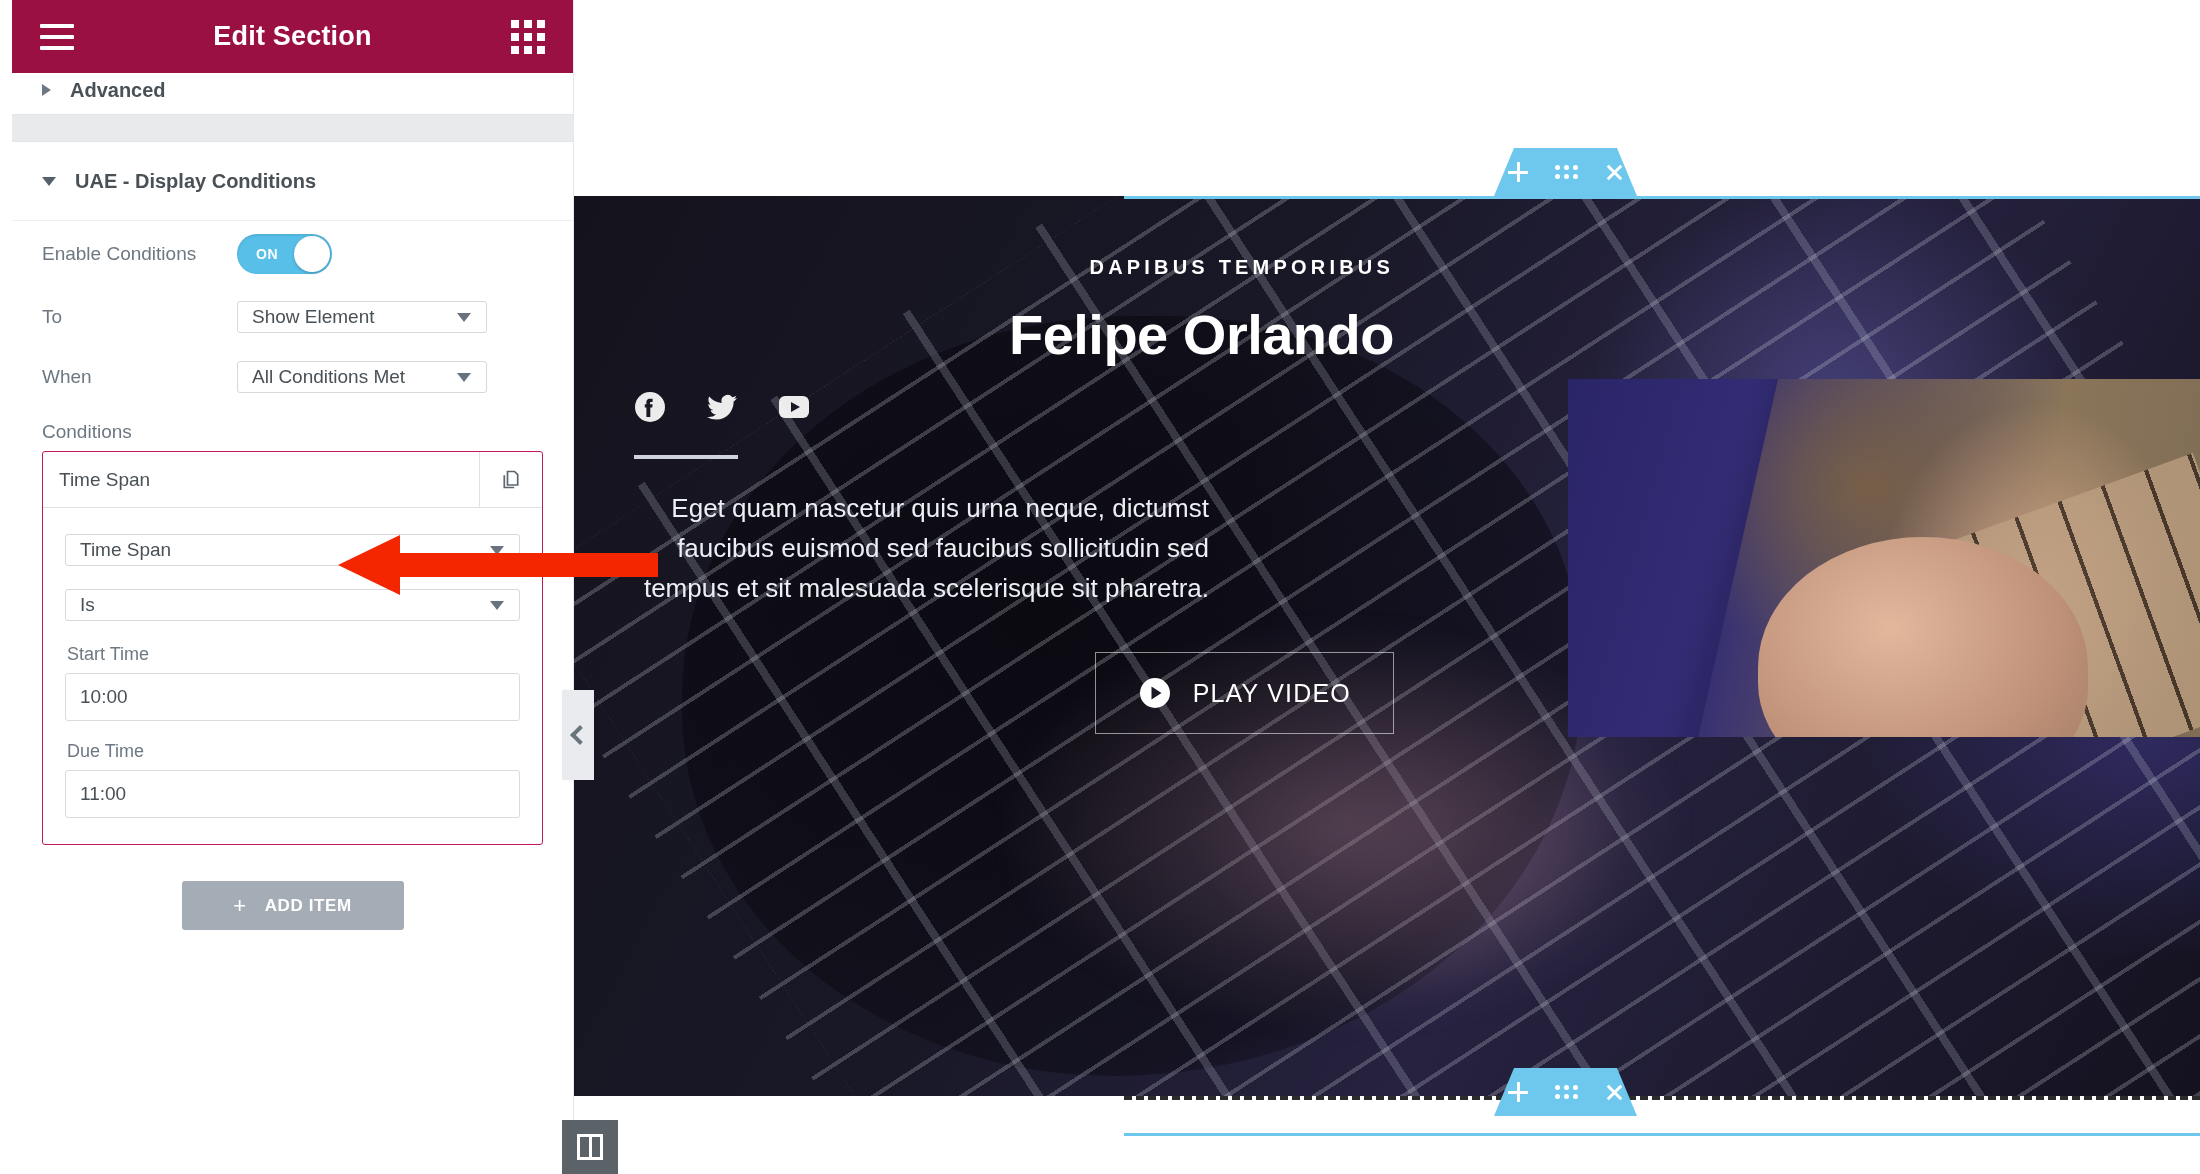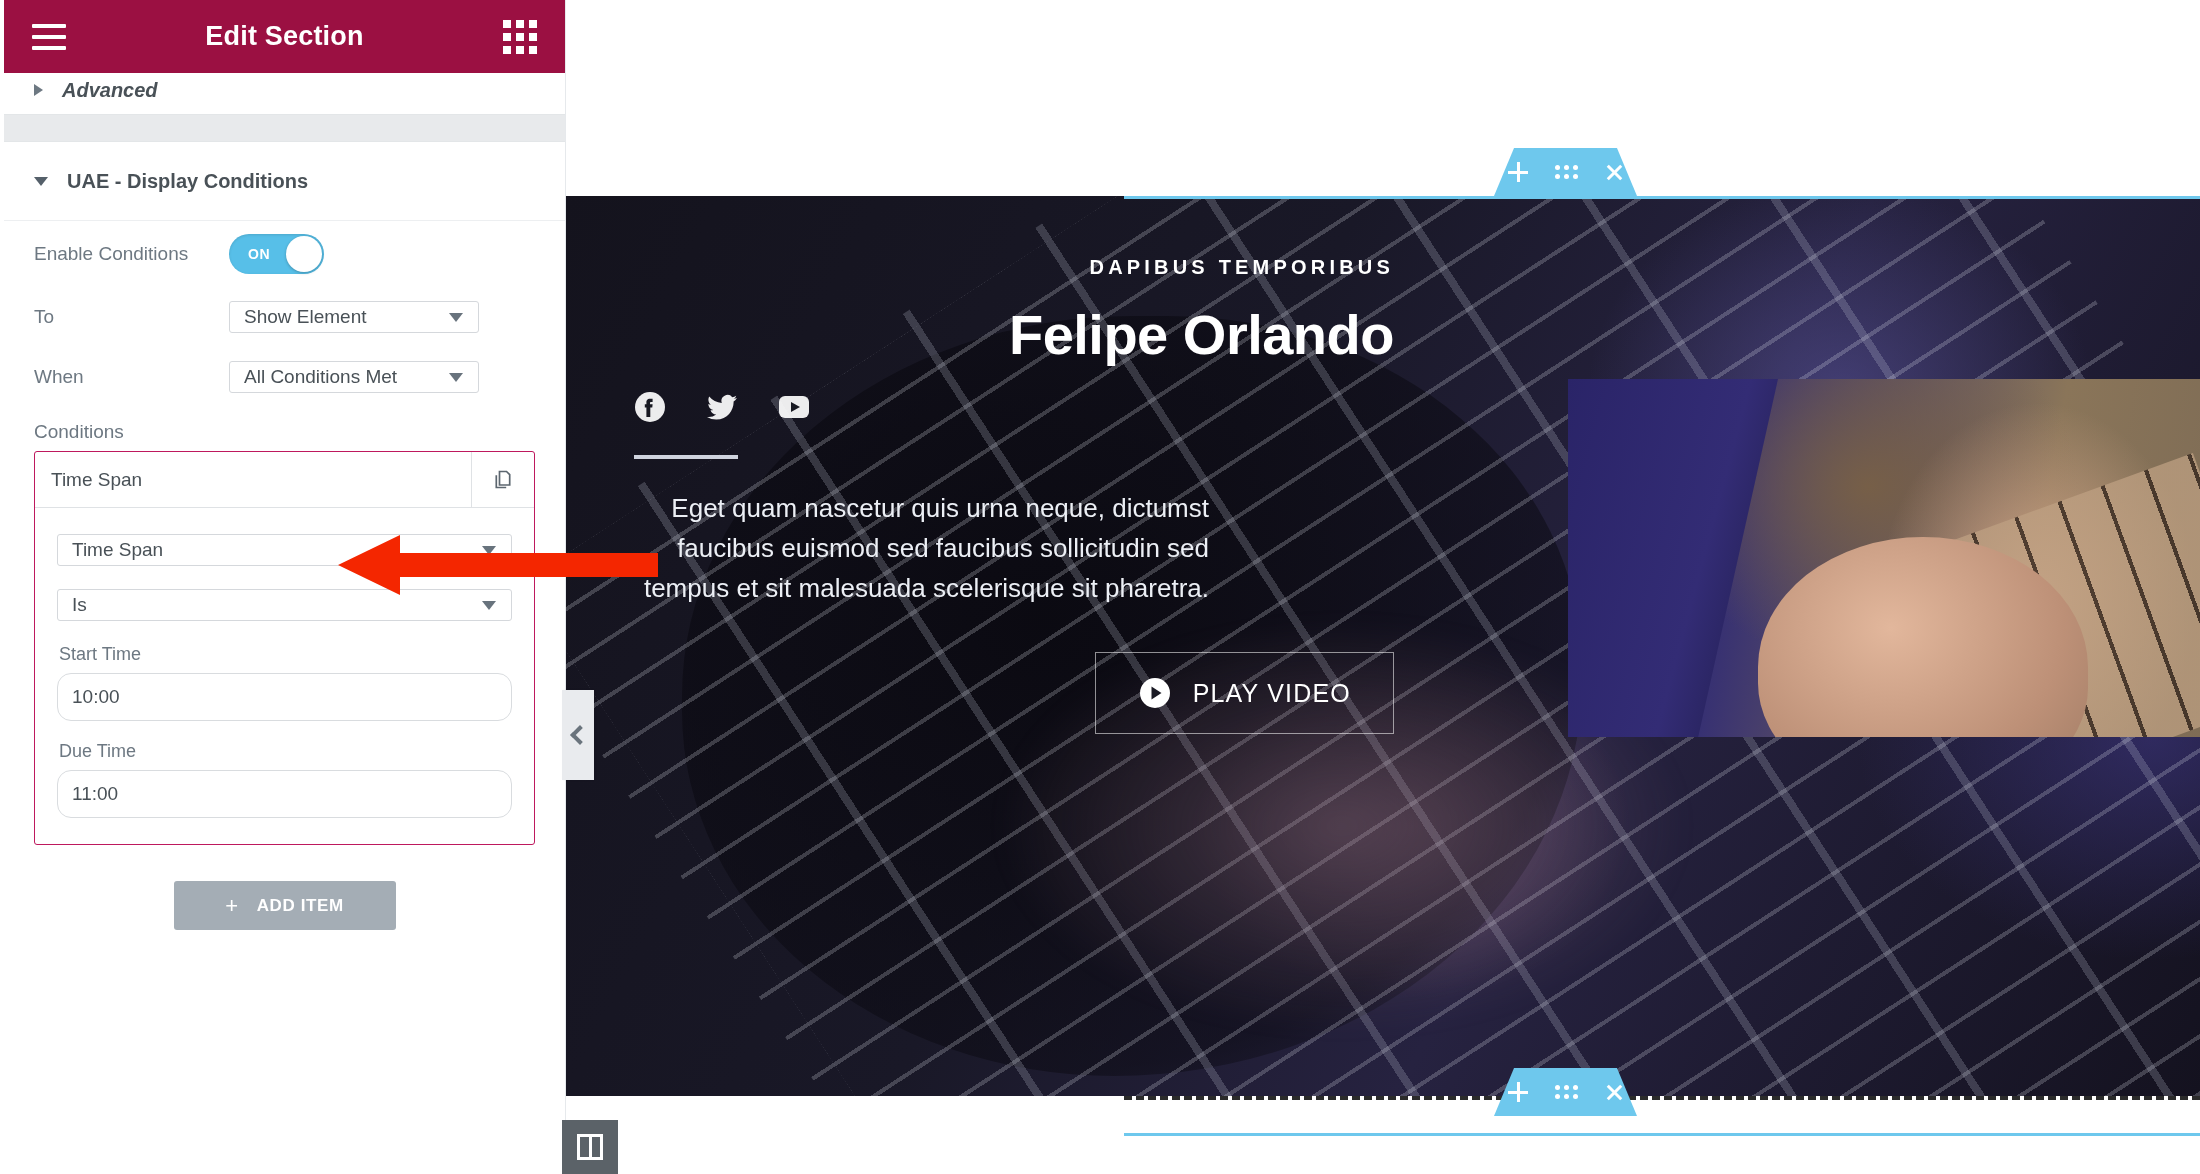--- a/index.html
+++ b/index.html
@@ -5,21 +5,21 @@
   * { margin:0; padding:0; box-sizing:border-box; }
   html,body { width:2200px; height:1174px; overflow:hidden; }
   body {
     font-family:"Liberation Sans", sans-serif;
     background:#ffffff;
     position:relative;
   }
 
   
   #panel {
-    position:absolute; left:4px; top:0; width:562px; height:1174px;
+    position:absolute; left:12px; top:0; width:562px; height:1174px;
     background:#ffffff; z-index:40;
     border-right:1px solid #e6e9ec;
   }
   #panel-header {
     height:73px; background:#9b1042; color:#fff;
     display:flex; align-items:center; justify-content:space-between;
     padding:0 28px; position:relative; z-index:5;
   }
   .hamburger { width:34px; height:26px; display:flex; flex-direction:column;
     justify-content:space-between; cursor:pointer; }
@@ -30,21 +30,21 @@
      gap:5px; cursor:pointer; z-index:2; }
   .grid9 span { background:#fff; display:block; width:8px; height:8px; }
 
   
   .acc-row {
     display:flex; align-items:center; gap:19px;
     padding:0 30px; height:50px;
     font-size:20px; font-weight:bold; color:#495157;
     background:#fff; cursor:pointer; position:relative;
   }
-  #row-advanced { height:48px; margin-top:-7px;font-style:italic; }
+  #row-advanced { height:48px; margin-top:-7px; }
   .sep { height:28px; background:#e8eaec; border-top:1px solid #e3e6e8; border-bottom:1px solid #e3e6e8;}
   #row-uae { height:79px; border-bottom:1px solid #edeff1; }
   .tri-right { width:0;height:0;border-left:9px solid #6d7882;
      border-top:6px solid transparent;border-bottom:6px solid transparent; }
   .tri-down { width:0;height:0;border-top:9px solid #55606a;
      border-left:7px solid transparent;border-right:7px solid transparent; }
 
   
   .ctl-row { display:flex; align-items:center; padding:0 30px; min-height:56px; }
   .ctl-label { font-size:19px; color:#6d7882; flex:0 0 195px; }
@@ -80,21 +80,21 @@
   
   .repeater { margin:0 30px 0 30px; border:1px solid #be185d; border-radius:3px; }
   .rep-head { display:flex; align-items:stretch; height:56px; border-bottom:1px solid #dfe2e5; }
   .rep-title { flex:1; display:flex; align-items:center; padding-left:16px;
     font-size:19px; color:#495157; cursor:pointer; }
   .rep-tool { width:63px; border-left:1px solid #dfe2e5; display:flex;
      align-items:center; justify-content:center; cursor:pointer; }
   .rep-body { padding:26px 22px 26px 22px; }
   .field-label { font-size:18px; color:#6d7882; margin:0 0 8px 2px; }
   .input {
-    width:100%; height:48px; border:1px solid #d9dcdf; border-radius:14px;
+    width:100%; height:48px; border:1px solid #d9dcdf; border-radius:3px;
     background:#fff; font-size:19px; color:#495157;
     padding:0 14px; display:flex; align-items:center; cursor:text;
   }
   .sel-full { width:100%; margin-bottom:23px; }
   .mb-small { margin-bottom:20px; }
 
   
   .add-item {
     margin:36px auto 0 auto; width:222px; height:49px; border-radius:3px;
     background:#a4adb5; color:#fff; font-size:17px; font-weight:bold;

